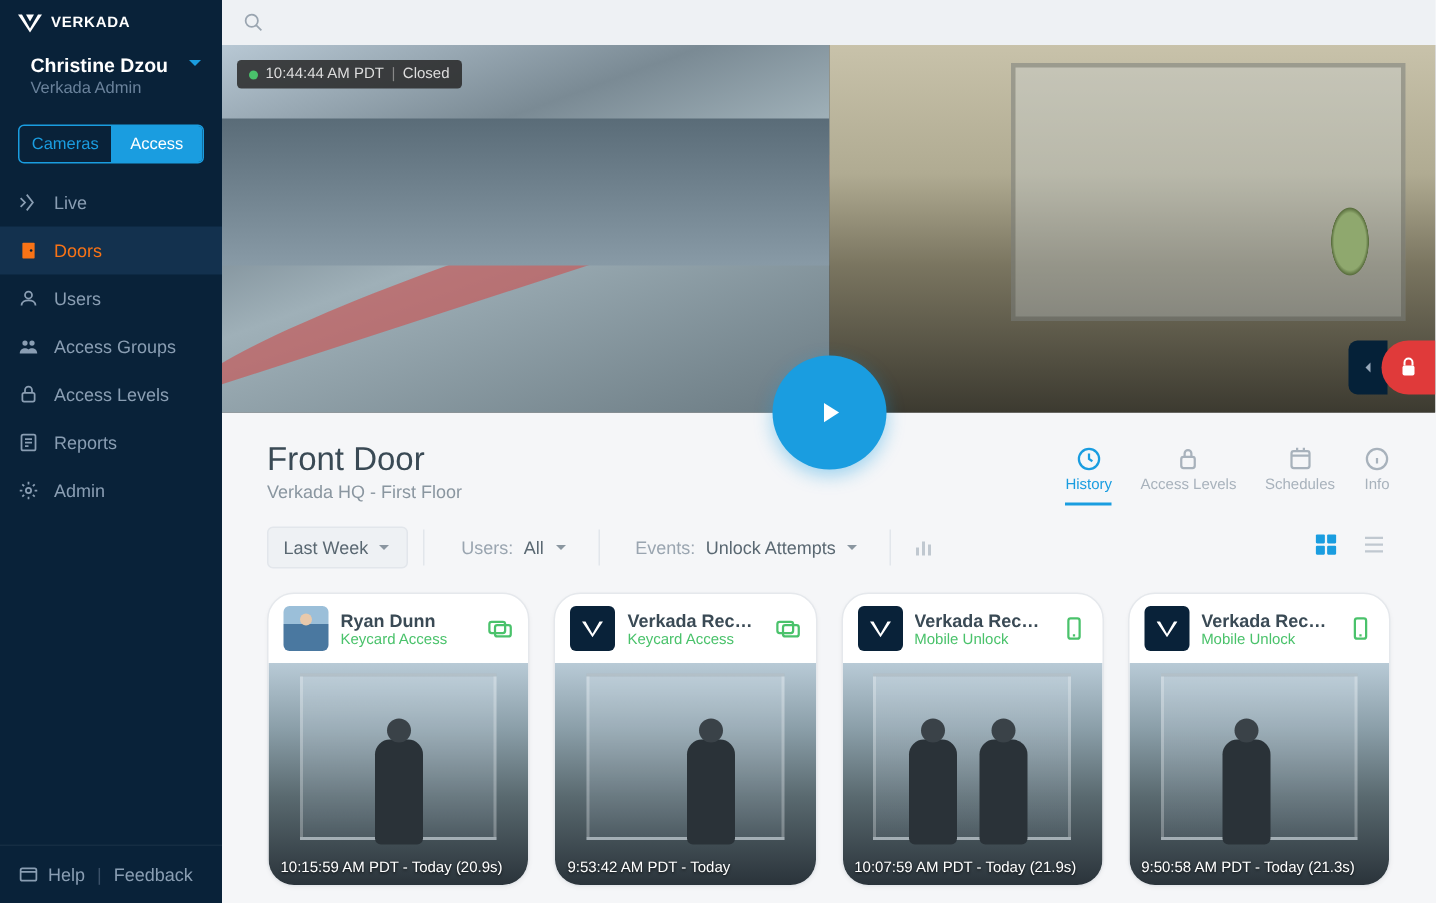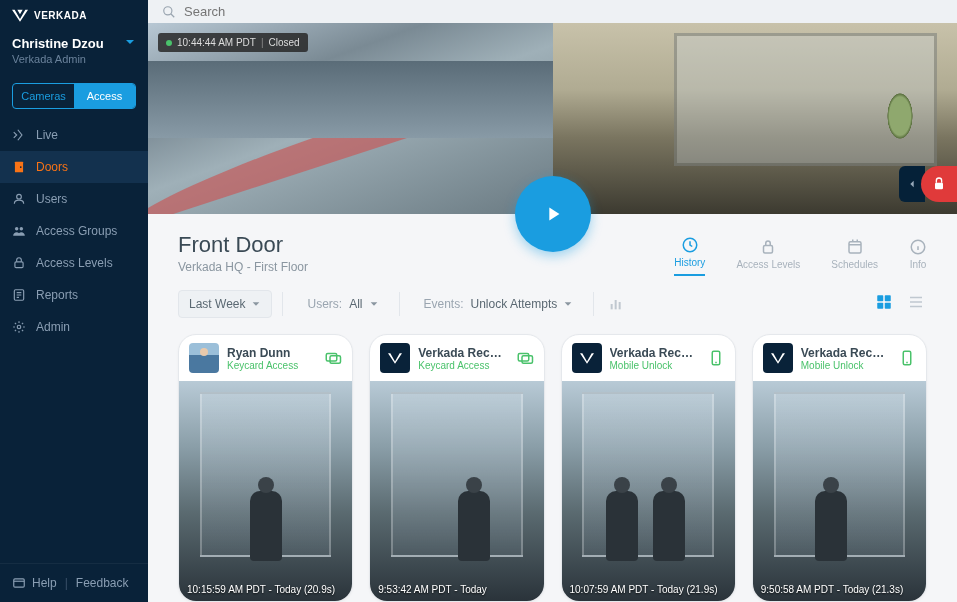--- a/index.html
+++ b/index.html
@@ -2,21 +2,21 @@
 <html><head>
   <meta charset="utf-8">
   <style>
     * { margin: 0; padding: 0; box-sizing: border-box; }
     body { font-family: -apple-system, BlinkMacSystemFont, 'Segoe UI', sans-serif; background: #f5f6f8; overflow: hidden; width: 957px; height: 602px; display: flex; }
     
     
     .sidebar { width: 148px; background: #092239; color: #8a9eb3; display: flex; flex-direction: column; height: 602px; flex-shrink: 0; }
     .logo { display: flex; align-items: center; padding: 8px 12px; color: #fff; font-weight: 700; font-size: 10px; letter-spacing: 0.5px; }
     .logo svg { margin-right: 6px; }
-    .user-section { padding: 6px 12px 10px; display: flex; justify-content: space-between; align-items: flex-start; }
+    .user-section { padding: 6px 12px 10px; display: flex; justify-content: flex-end; align-items: flex-start; gap: 12px; }
     .user-name { color: #fff; font-size: 13px; font-weight: 600; }
     .user-role { color: #6a829b; font-size: 11px; margin-top: 2px; }
     .toggle-group { display: flex; margin: 8px 12px 10px; border: 1px solid #1a9de0; border-radius: 4px; overflow: hidden; }
     .toggle-btn { flex: 1; text-align: center; padding: 6px 4px; font-size: 11px; cursor: pointer; color: #1a9de0; background: transparent; border: none; }
     .toggle-btn.active { background: #1a9de0; color: #fff; }
     .nav-list { list-style: none; flex: 1; }
     .nav-item { display: flex; align-items: center; padding: 9px 12px; font-size: 12px; cursor: pointer; color: #8a9eb3; }
     .nav-item.active { background: #13314e; color: #f97316; align-items: flex-end; }
     .nav-item svg { margin-right: 10px; flex-shrink: 0; }
     .sidebar-footer { padding: 12px; font-size: 12px; display: flex; align-items: center; color: #8a9eb3; border-top: 1px solid rgba(255,255,255,0.05); }
@@ -41,21 +41,21 @@
     .timestamp-chip .sep { margin: 0 5px; color:#888; }
     .play-overlay { position: absolute; bottom: -38px; left: 50%; transform: translateX(-50%); width: 76px; height: 76px; background: #1a9de0; border-radius: 50%; display: flex; align-items: center; justify-content: center; cursor: pointer; z-index: 20; box-shadow: 0 4px 12px rgba(26,157,224,0.4); }
     .lock-pill { position: absolute; right: 0; bottom: 12px; display: flex; align-items: center; z-index: 15; }
     .lock-left { width: 26px; height: 36px; background: #052138; border-radius: 6px 0 0 6px; display: flex; align-items: center; justify-content: center; }
     .lock-right { width: 36px; height: 36px; background: #e03a3a; border-radius: 18px 0 0 18px; display: flex; align-items: center; justify-content: center; margin-left:-4px; }
     
     
     .header-row { display: flex; align-items: flex-start; justify-content: space-between; padding: 18px 30px 0 30px; }
     .door-title { font-size: 22px; color: #3a4a55; font-weight: 500; }
     .door-sub { font-size: 12px; color: #8a96a0; margin-top: 2px; }
-    .tabs { display: flex; gap: 31px; margin-top:4px;align-items:flex-end; }
+    .tabs { display: flex; gap: 19px; margin-top:4px; }
     .tab { display: flex; flex-direction: column; align-items: center; font-size: 10px; color: #a8b2bc; cursor: pointer; padding-bottom: 6px; }
     .tab svg { margin-bottom: 3px; }
     .tab.active { color: #1a9de0; border-bottom: 2px solid #1a9de0; }
     
     
     .filter-row { display: flex; align-items: center; padding: 14px 30px 10px 30px; gap: 2px; }
     .filter-chip { background: #eef1f4; border: 1px solid #e2e6eb; border-radius: 4px; padding: 6px 10px; font-size: 12px; color: #5a6872; display: flex; align-items: center; cursor: pointer; }
     .filter-sep-line { width: 1px; height: 24px; background: #e2e6eb; margin: 0 8px; }
     .filter-label { font-size: 12px; color: #9aa5b0; padding: 0 4px; }
     .filter-value { color: #5a6872; margin-left: 3px; }
@@ -69,21 +69,21 @@
     .event-card { flex: 1; border: 1px solid #e5e8ec; border-radius: 18px; overflow: hidden; background: #fff; min-width: 0; box-shadow: 0 1px 3px rgba(0,0,0,0.04); }
     .event-head { display: flex; align-items: center; padding: 8px 10px; gap: 8px; }
     .avatar { width: 30px; height: 30px; border-radius: 4px; flex-shrink: 0; }
     .avatar-person { background: linear-gradient(180deg, #9bbfd9 40%, #4a78a0 41%); position: relative; }
     .avatar-person::after { content:''; position:absolute; top:5px; left:50%; transform:translateX(-50%); width:8px; height:8px; background:#e8c9ab; border-radius:50%; }
     .avatar-logo { background: #092239; display: flex; align-items: center; justify-content: center; }
     .event-meta { flex: 1; min-width: 0; }
     .event-name { font-size: 12px; color: #3a4a55; font-weight: 600; white-space: nowrap; overflow: hidden; text-overflow: ellipsis; }
     .event-access { font-size: 10px; color: #4ac26b; }
     .event-icon { width: 18px; color: #4ac26b; flex-shrink: 0; }
-    .event-thumb { height: 220px; position: relative; background: linear-gradient(180deg, #b8cad6 0%, #8a9ea8 30%, #5a6a70 60%, #2a333a 100%); }
+    .event-thumb { height: 148px; position: relative; background: linear-gradient(180deg, #b8cad6 0%, #8a9ea8 30%, #5a6a70 60%, #2a333a 100%); }
     .event-thumb::before { content:''; position:absolute; left:12%; right:12%; top:5%; bottom:20%; border:2px solid rgba(255,255,255,0.25); background: linear-gradient(180deg, rgba(200,215,225,0.5), rgba(100,115,125,0.3)); }
     .silhouette { position:absolute; bottom:18%; left:50%; transform:translateX(-50%); width:32px; height:70px; background: #2a3238; border-radius: 10px 10px 4px 4px; }
     .silhouette::before { content:''; position:absolute; top:-14px; left:50%; transform:translateX(-50%); width:16px; height:16px; background:#3a4248; border-radius:50%; }
     .event-time { position: absolute; left: 8px; bottom: 6px; font-size: 10px; color: #fff; text-shadow: 0 1px 2px rgba(0,0,0,0.8); }
     .chev { width:10px; height:10px; }
   </style>
 </head>
 <body>
 
 <aside class="sidebar">
@@ -167,21 +167,20 @@
     <span style="cursor:pointer">Feedback</span>
   </div>
 </aside>
 
 <main class="main">
   <div class="search-bar">
     <svg width="14" height="14" viewBox="0 0 24 24" fill="none" stroke="currentColor" stroke-width="2">
         <circle cx="10" cy="10" r="7"></circle>
         <path d="M21 21 L15 15"></path>
       </svg>
-    <input type="text" style="border: none; background: transparent; outline: none; flex: 1 1 0%; font-size: 13px; color: rgb(58, 74, 85);" placeholder="Search">
   </div>
 
   <div class="video-area">
     <div class="cam cam1">
       <div class="timestamp-chip">
         <span class="dot"></span>
         <span>10:44:44 AM PDT</span>
         <span class="sep">|</span>
         <span>Closed</span>
       </div>

